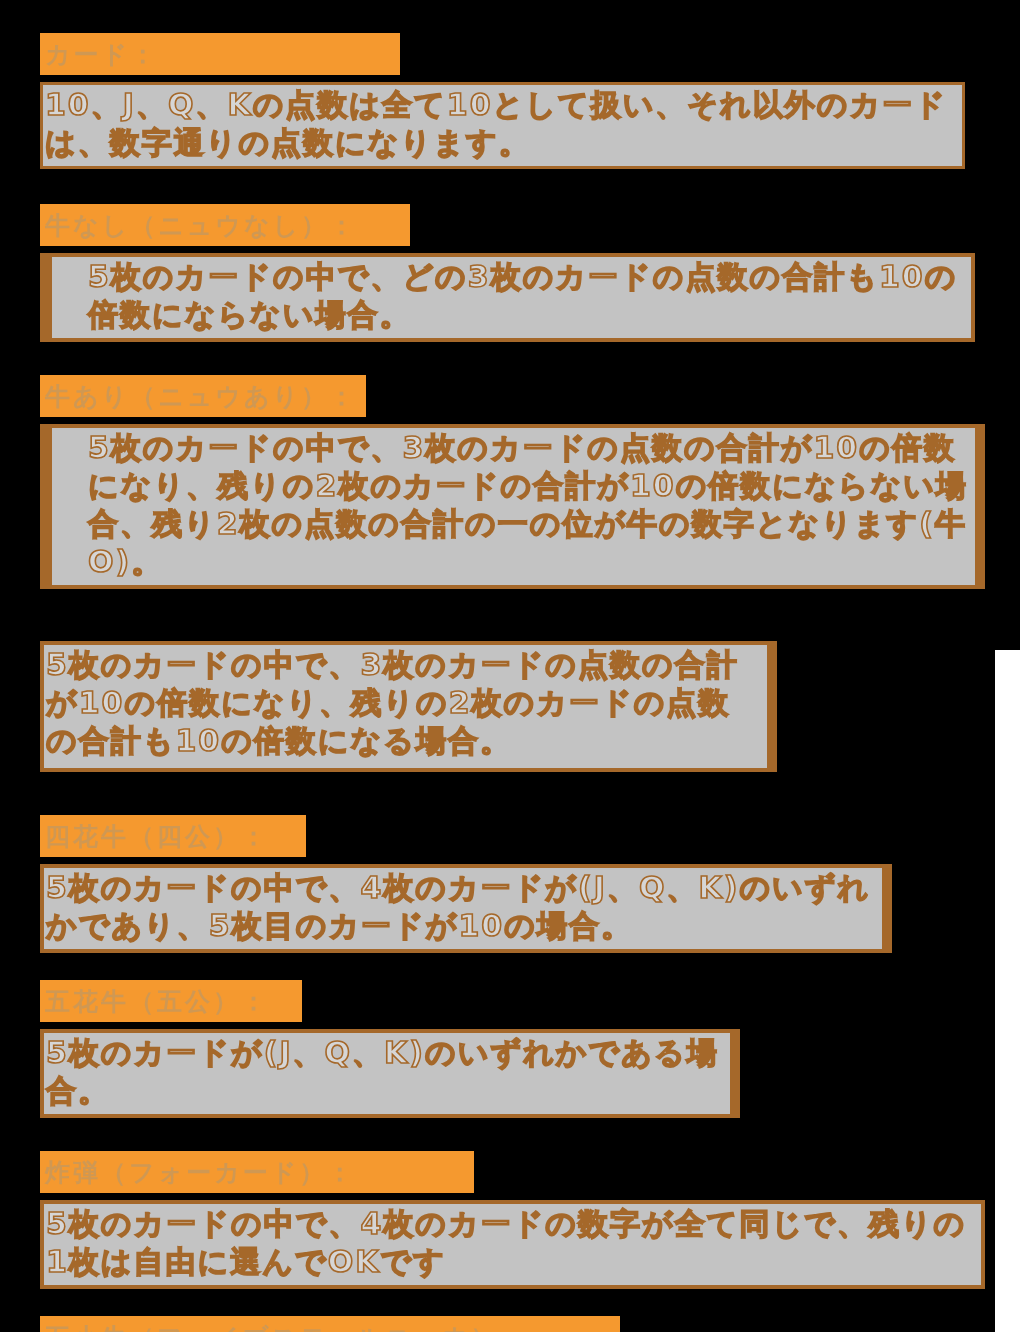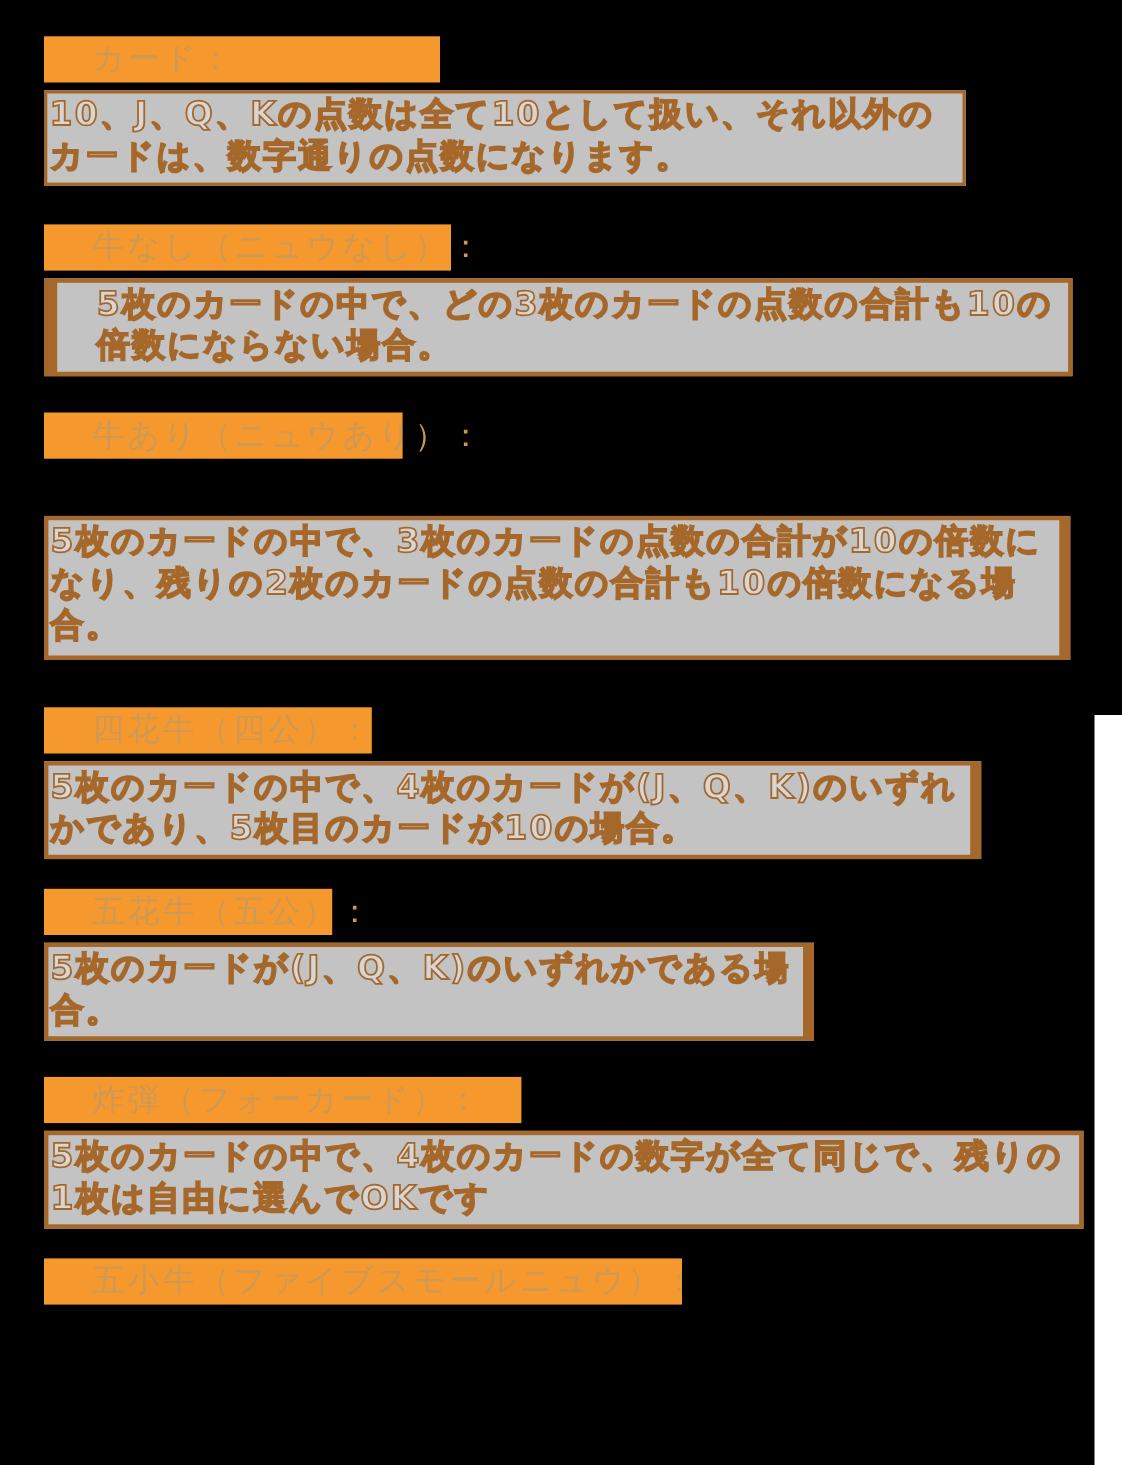--- a/index.html
+++ b/index.html
@@ -31,25 +31,24 @@
   .bar {
     height: 42px;
     background: #F5992F;
     display: flex;
     align-items: center;
     padding-left: 5px;
     box-sizing: border-box;
   }
   .bar span {
     color: #CF9853;
-    font-size: 29px;
-    font-weight: normal;
+    font-size: 25px;
+    font-weight: bold;
     letter-spacing: 3px;
     white-space: nowrap;
-    margin-left: 39px;
   }
   .box {
     margin-top: 7px;
     background: #C3C3C3;
     border: 4px solid #A5682A;
     box-sizing: border-box;
     padding: 1px 6px 4px 2px;
   }
   .thinB { border-width: 3px; }
   .thickL { border-left-width: 12px; padding-left: 36px; }
@@ -72,48 +71,51 @@
 </style>
 </head>
 <body>
 
 <div class="page">
 
   <section class="rule">
     <div class="bar" style="width:360px">
       <span>カード：</span>
     </div>
-    <div class="box thinB" style="width:838px">
+    <div class="box thinB" style="width:925px">
       <p>10、J、Q、Kの点数は全て10として扱い、それ以外のカードは、数字通りの点数になります。</p>
     </div>
   </section>
 
   <section class="rule mt35">
     <div class="bar" style="width:370px">
       <span>牛なし（ニュウなし）：</span>
     </div>
     <div class="box thickL" style="width:935px">
       <p>5枚のカードの中で、どの3枚のカードの点数の合計も10の倍数にならない場合。</p>
     </div>
   </section>
 
   <section class="rule mt33">
     <div class="bar" style="width:326px">
       <span>牛あり（ニュウあり）：</span>
     </div>
+    <div class="box thickL thickR" style="width:945px">
+      <p>5枚のカードの中で、3枚のカードの点数の合計が10の倍数になり、残りの2枚のカードの合計が10の倍数にならない場合、残り2枚の点数の合計の一の位が牛の数字となります(牛O)。</p>
+    </div>
   </section>
 
   <section class="rule mt52">
-    <div class="box thickR pad4" style="width:933px">
+    <div class="box thickR pad4" style="width:737px">
       <p>5枚のカードの中で、3枚のカードの点数の合計が10の倍数になり、残りの2枚のカードの点数の合計も10の倍数になる場合。</p>
     </div>
   </section>
 
   <section class="rule mt43">
-    <div class="bar" style="width:298px">
+    <div class="bar" style="width:266px">
       <span>四花牛（四公）：</span>
     </div>
     <div class="box thickR" style="width:852px">
       <p>5枚のカードの中で、4枚のカードが(J、Q、K)のいずれかであり、5枚目のカードが10の場合。</p>
     </div>
   </section>
 
   <section class="rule mt27">
     <div class="bar" style="width:262px">
       <span>五花牛（五公）：</span>

